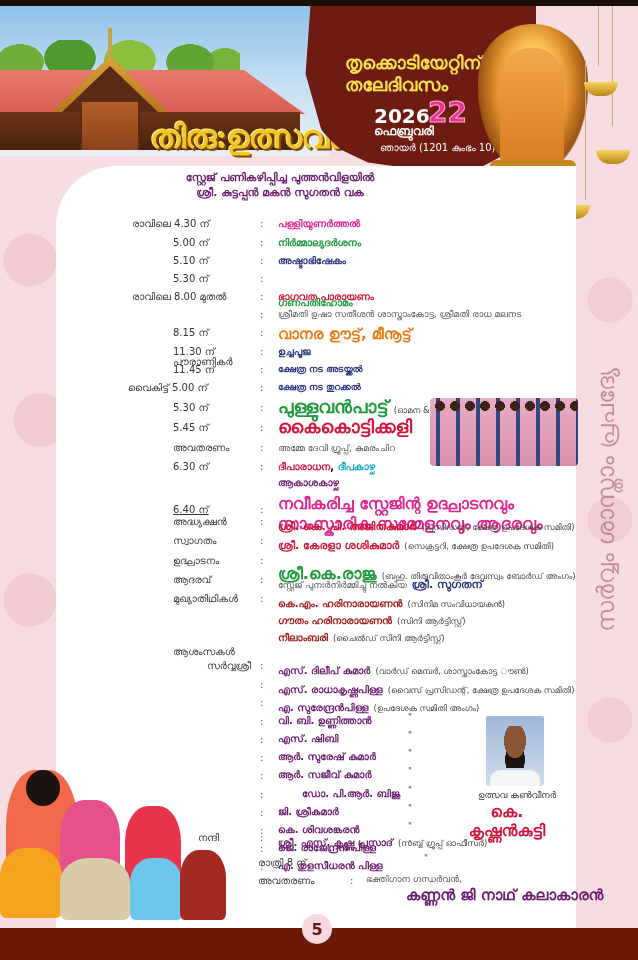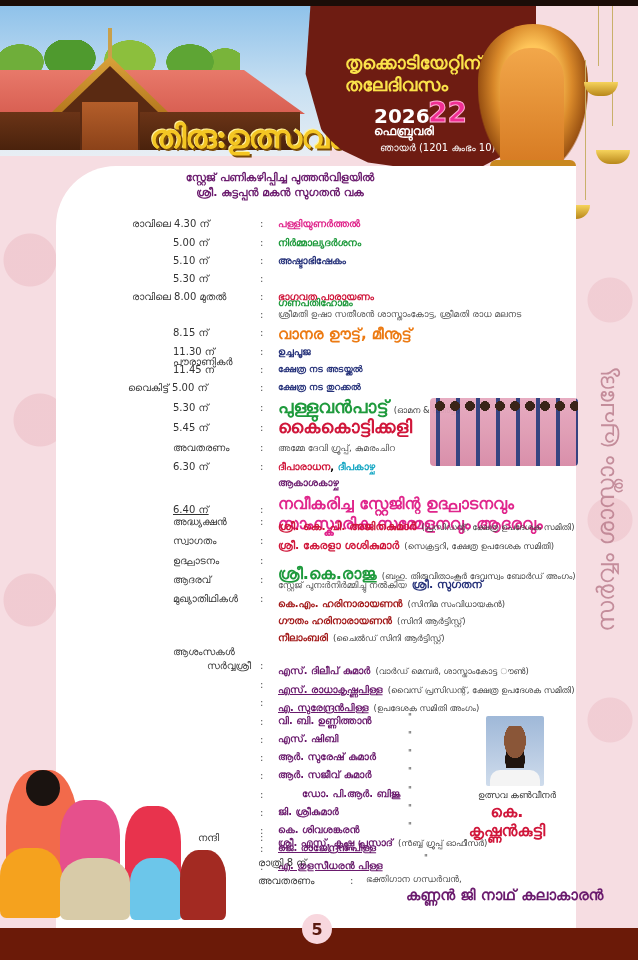--- a/index.html
+++ b/index.html
@@ -138,21 +138,21 @@
   .c-cyan { color:#16a7c4; }
   .c-gray { color:#555; }
   .b { font-weight:bold; }
   .s9 { font-size:9px; }
   .s10 { font-size:10px; }
   .s11 { font-size:11px; }
   .s12 { font-size:15px; }
   .s16 { font-size:16px; }
   .s18 { font-size:18px; }
   .note { font-size:8.5px; color:#444; font-weight:normal; }
-  .ul { text-decoration: underline; }
+  .ul { }
 
   .dancers {
     position:absolute; left:430px; top:398px; width:148px; height:68px;
     background:
       linear-gradient(90deg, transparent 0 6px, #2c3a7a 6px 10px, transparent 10px 20px) 0 0/20px 100%,
       linear-gradient(#e6a9bf 0, #d88aa6 100%);
     border-radius:4px;
     opacity:.95;
   }
   .dancers-heads {

